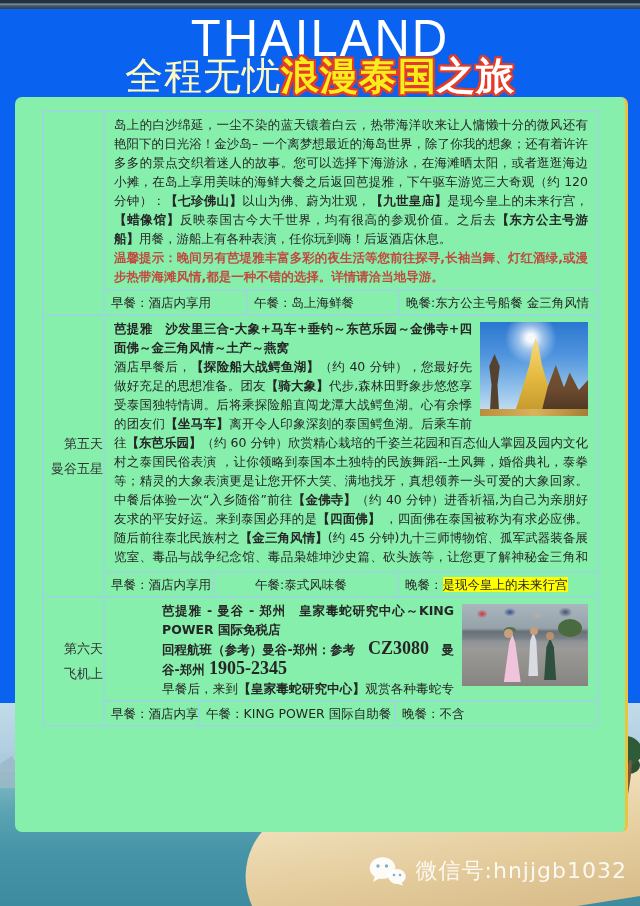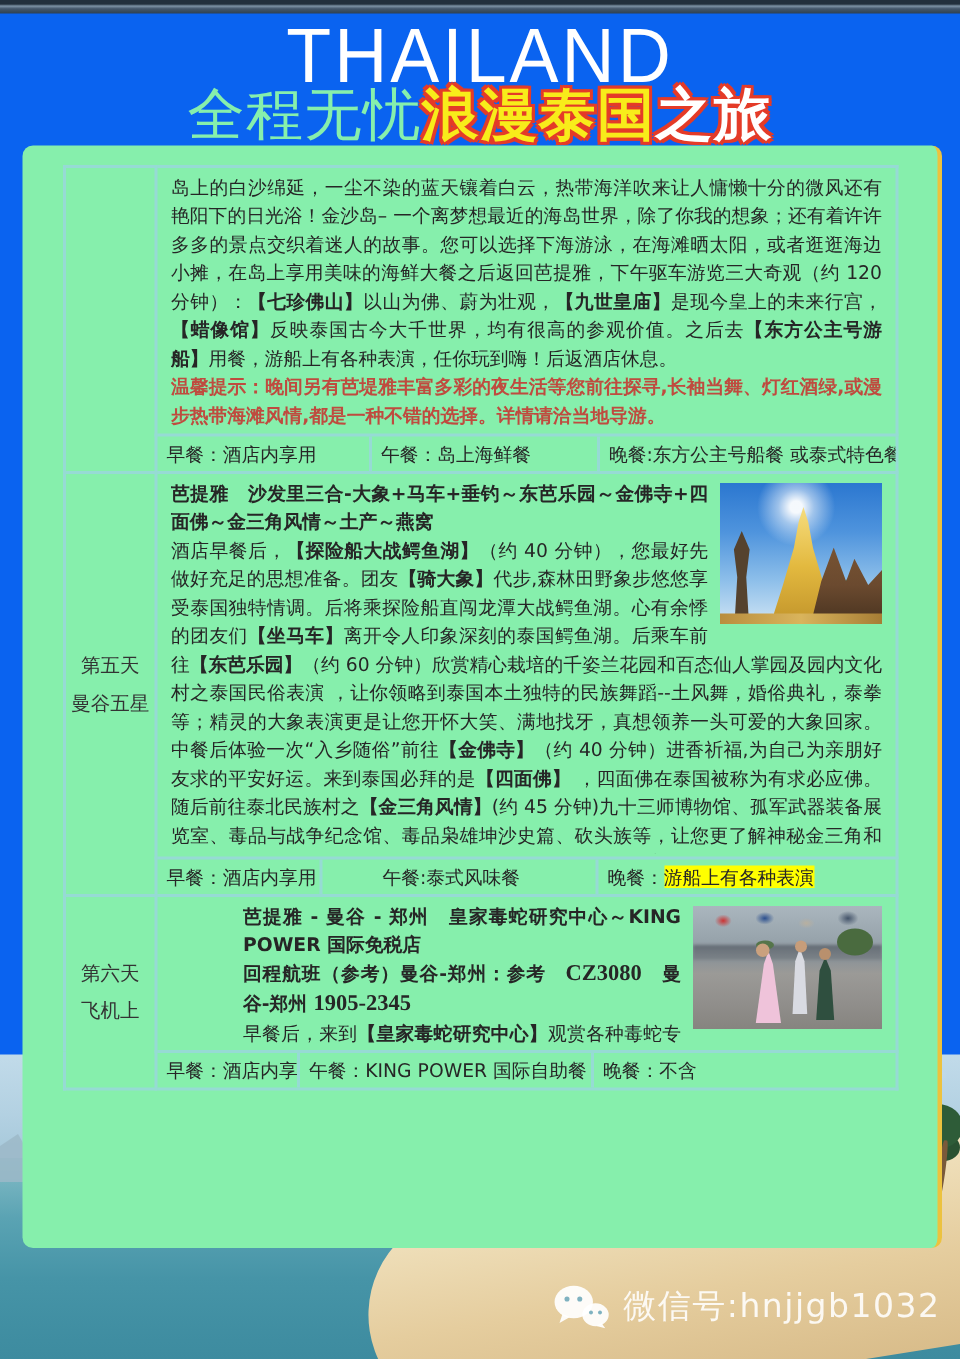--- a/index.html
+++ b/index.html
@@ -30,45 +30,45 @@
 
   
   .top-strip{position:absolute;left:0;top:0;width:640px;height:9px;
      background:linear-gradient(180deg,#22303c 0%,#22303c 30%,#7d93a5 45%,#44576a 65%,#2e4152 100%);}
   .blue-band{position:absolute;left:0;top:9px;width:640px;height:694px;background:#0a63f0;}
   .brand{position:absolute;left:0;top:10px;width:640px;text-align:center;color:#ffffff;
      font-family:"Liberation Sans",sans-serif;font-weight:200;font-size:49px;letter-spacing:2px;
      transform:scaleY(1.05);}
   .main-title{position:absolute;left:0;top:56px;width:640px;text-align:center;
      font-size:38px;line-height:40px;letter-spacing:1px;color:#fff;white-space:nowrap;}
-  .t-plain{font-weight:normal;color:#86efac;}
+  .t-plain{font-weight:normal;color:#fef9c3;}
   .t-hl{font-weight:bold;color:#f8ec1a;
      text-shadow:2px 0 0 #e43b28,-2px 0 0 #e43b28,0 2px 0 #e43b28,0 -2px 0 #e43b28,
                  2px 2px 0 #e43b28,-2px -2px 0 #e43b28,2px -2px 0 #e43b28,-2px 2px 0 #e43b28;}
   .t-suffix{font-weight:bold;color:#ffffff;
      text-shadow:2px 0 0 #e43b28,-2px 0 0 #e43b28,0 2px 0 #e43b28,0 -2px 0 #e43b28,
                  2px 2px 0 #e43b28,-2px -2px 0 #e43b28,2px -2px 0 #e43b28,-2px 2px 0 #e43b28;}
 
   
   .panel{position:absolute;left:15px;top:97px;width:613px;height:735px;background:#86efac;
          border-radius:7px;border-right:3px solid #ecc23f;box-sizing:border-box;}
   table.itinerary{position:absolute;left:27px;top:13px;width:557px;border-collapse:collapse;
          table-layout:fixed;}
   table.itinerary td{border:2px solid #96dbd4;vertical-align:top;padding:0;}
   .day-cell{width:59px;text-align:center;vertical-align:middle !important;
             font-size:13px;color:#333;}
-  .day-cell .dl{margin:7px 0;}
+  .day-cell .dl{margin:7px 0;text-align:right;}
   .content-cell{padding:3px 9px 2px 9px !important;}
   .cwrap{overflow:hidden;font-size:12.5px;line-height:19px;color:#262626;text-align:justify;}
   .h-r0{height:172px;}.h-r1{height:250px;}.h-r2{height:97px;margin-left:48px;}
   .cwrap p{margin:0;}
   .seg-b{font-weight:bold;}
   .seg-r{color:#bf4b3f;font-weight:bold;}
   .seg-hl{background:#ffff00;}
-  .seg-big{font-weight:bold;font-size:15px;font-family:"Liberation Serif",serif;}
+  .seg-big{font-weight:bold;font-size:18px;font-family:"Liberation Serif",serif;}
 
   .meals{display:flex;height:23px;line-height:23px;font-size:12.5px;color:#262626;
          box-sizing:border-box;}
   .meal{padding:0 6px;white-space:nowrap;overflow:hidden;box-sizing:border-box;}
   .meal + .meal{border-left:2px solid #96dbd4;}
   .meal.grow{flex:1;}
   .m-r0 .meal:nth-child(1){width:141px;}.m-r0 .meal:nth-child(2){width:152px;}
   .m-r1 .meal:nth-child(1){width:108px;}.m-r1 .meal:nth-child(2){width:184px;padding-left:40px;}
   .m-r2 .meal:nth-child(1){width:93px;}.m-r2 .meal:nth-child(2){width:196px;}
 
@@ -152,21 +152,21 @@
             <p><span class="seg-r">温馨提示：晚间另有芭堤雅丰富多彩的夜生活等您前往探寻,长袖当舞、灯红酒绿,或漫步热带海滩风情,都是一种不错的选择。详情请洽当地导游。</span></p>
             <p></p>
           </div>
         </td>
       </tr>
       <tr>
         <td>
           <div class="meals m-r0">
             <div class="meal"><span>早餐：酒店内享用</span></div>
             <div class="meal"><span>午餐：岛上海鲜餐</span></div>
-            <div class="meal grow"><span>晚餐:东方公主号船餐 或泰式特色餐</span></div>
+            <div class="meal grow"><span>晚餐:东方公主号船餐 金三角风情</span></div>
           </div>
         </td>
       </tr>
 
       <tr>
         <td class="day-cell" rowspan="2">
           <div class="dl">第五天</div>
           <div class="dl">曼谷五星</div>
         </td>
         <td class="content-cell">
@@ -182,21 +182,21 @@
             <p><span class="seg-b">芭提雅　沙发里三合-大象+马车+垂钓～东芭乐园～金佛寺+四面佛～金三角风情～土产～燕窝</span></p>
             <p><span>酒店早餐后，</span><span class="seg-b">【探险船大战鳄鱼湖】</span><span>（约 40 分钟），您最好先做好充足的思想准备。团友</span><span class="seg-b">【骑大象】</span><span>代步,森林田野象步悠悠享受泰国独特情调。后将乘探险船直闯龙潭大战鳄鱼湖。心有余悸的团友们</span><span class="seg-b">【坐马车】</span><span>离开令人印象深刻的泰国鳄鱼湖。后乘车前往</span><span class="seg-b">【东芭乐园】</span><span>（约 60 分钟）欣赏精心栽培的千姿兰花园和百态仙人掌园及园内文化村之泰国民俗表演 ，让你领略到泰国本土独特的民族舞蹈--土风舞，婚俗典礼，泰拳等；精灵的大象表演更是让您开怀大笑、满地找牙，真想领养一头可爱的大象回家。中餐后体验一次“入乡随俗”前往</span><span class="seg-b">【金佛寺】</span><span>（约 40 分钟）进香祈福,为自己为亲朋好友求的平安好运。来到泰国必拜的是</span><span class="seg-b">【四面佛】</span><span> ，四面佛在泰国被称为有求必应佛。随后前往泰北民族村之</span><span class="seg-b">【金三角风情】</span><span>(约 45 分钟)九十三师博物馆、孤军武器装备展览室、毒品与战争纪念馆、毒品枭雄坤沙史篇、砍头族等，让您更了解神秘金三角和国民党 93 师离奇历史。后乘车返回曼谷，途中参观</span><span class="seg-b">【燕窝洞】</span><span>,了解燕窝的采集制作过程,也可以自费品尝燕窝.</span></p>
           </div>
         </td>
       </tr>
       <tr>
         <td>
           <div class="meals m-r1">
             <div class="meal"><span>早餐：酒店内享用</span></div>
             <div class="meal"><span>午餐:泰式风味餐</span></div>
-            <div class="meal grow"><span>晚餐：</span><span class="seg-hl">游船上有各种表演</span></div>
+            <div class="meal grow"><span>晚餐：</span><span class="seg-hl">是现今皇上的未来行宫</span></div>
           </div>
         </td>
       </tr>
 
       <tr>
         <td class="day-cell" rowspan="2">
           <div class="dl">第六天</div>
           <div class="dl">飞机上</div>
         </td>
         <td class="content-cell">

